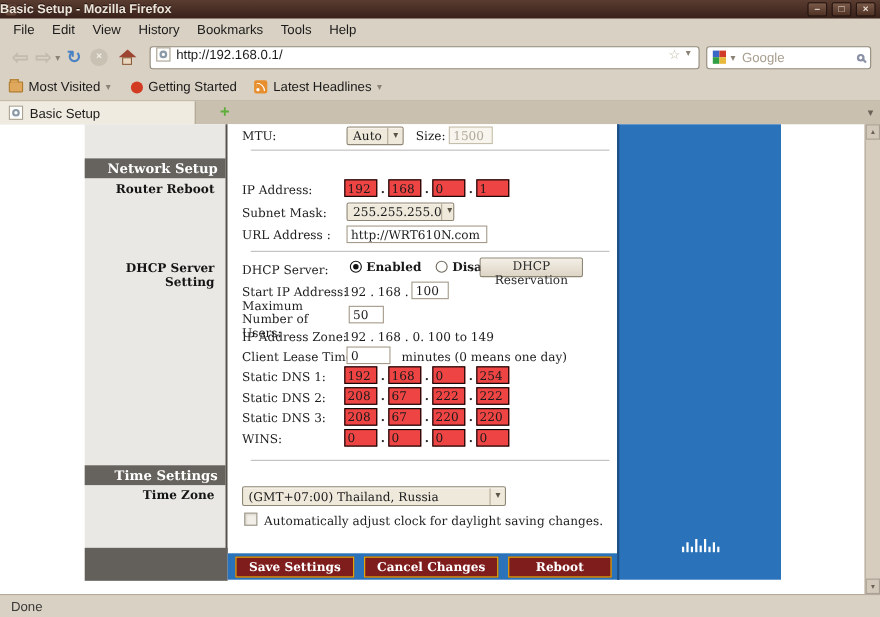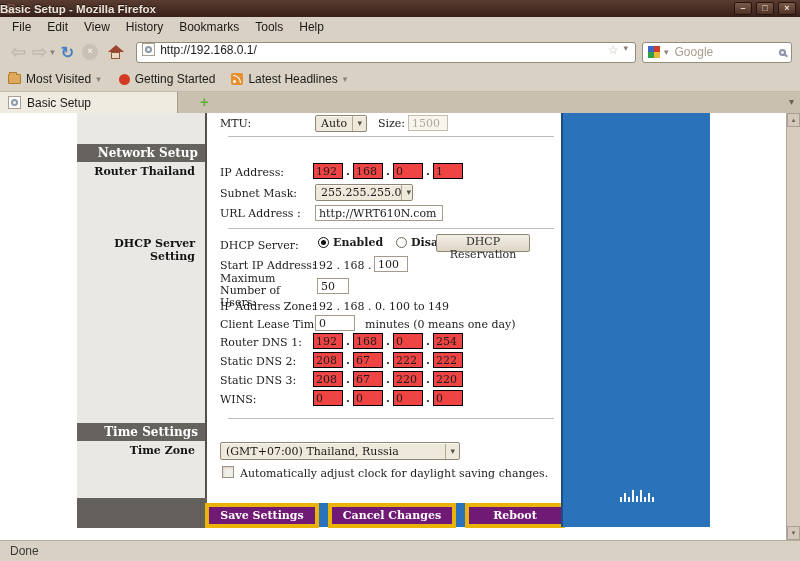--- a/index.html
+++ b/index.html
@@ -111,21 +111,21 @@
   .bold { font-weight:bold; }
   .pushbtn { position:absolute; height:18px; background:linear-gradient(#f4efe6,#ddd5c6);
     border:1px solid #8f8776; border-radius:2px; font-family:inherit; font-size:11px;
     color:#2a2a2a; padding:0 6px; }
   .checkbox { position:absolute; width:12px; height:12px; border:1px solid #9a9488;
     background:#f2efe8; box-shadow:inset 1px 1px 2px #d8d2c6; }
 
   .bottom-gray { position:absolute; left:77px; top:385px; width:130px; height:30px; background:#63605c; }
   .bluebar { position:absolute; left:207px; top:390px; width:356px; height:24px; background:#2a72b9;
     display:flex; align-items:center; justify-content:center; gap:9px; }
-  .bluebtn { background:#701a75; border:4px solid #eab308; color:#fff; font-weight:bold;
+  .bluebtn { background:#7f1d1d; border:1px solid #eab308; color:#fff; font-weight:bold;
     font-family:inherit; font-size:11px; padding:2px 11px; white-space:nowrap; }
   .bluepanel { position:absolute; left:561px; top:0; width:149px; height:414px; background:#2a72b9;
     border-left:2px solid #1c4f86; }
   .cisco { position:absolute; left:0; right:0; bottom:22px; text-align:center; color:#fff; }
   .cisco-bars { display:flex; align-items:flex-end; justify-content:center; gap:2px; height:13px;
     margin-bottom:3px; }
   .cisco-bars b { width:2px; background:#fff; display:block; }
   .cisco-name { font-family:"Liberation Sans",sans-serif; font-weight:bold; font-size:15px;
     letter-spacing:1px; }
 
@@ -217,21 +217,21 @@
     <span>Basic Setup</span>
   </span>
   <span class="newtab">+</span>
   <span class="tablist">▾</span>
 </div>
 
 <div class="viewport">
 
   <div class="sidebar"></div>
   <div class="section-bar" style="left:77px; top:31px;">Network Setup</div>
-  <div class="side-lbl" style="left:77px; top:52px;">Router Thailand</div>
+  <div class="side-lbl" style="left:77px; top:52px;">Router Reboot</div>
   <div class="side-lbl" style="left:77px; top:124px;">DHCP Server Setting</div>
   <div class="section-bar" style="left:77px; top:310px;">Time Settings</div>
   <div class="side-lbl" style="left:77px; top:331px;">Time Zone</div>
   <div class="vline"></div>
 
   <div class="main">
 
     <span class="lbl" style="top:4px;">MTU:</span>
     <span class="sel" style="left:108px; top:2px; width:52px;">
       <span>Auto</span>
@@ -280,21 +280,21 @@
     <span class="lbl" style="top:160px; width:96px; line-height:12px;">Maximum Number of Users:</span>
     <input class="txtinp" style="left: 110px; top: 165px; width: 32px;" value="50">
 
     <span class="lbl" style="top:187px;">IP Address Zone:</span>
     <span class="val" style="left:105px; top:187px;">192 . 168 . 0. 100 to 149</span>
 
     <span class="lbl" style="top:205px;">Client Lease Time:</span>
     <input class="txtinp" style="left: 108px; top: 202px; width: 40px;" value="0">
     <span class="val" style="left:158px; top:205px;">minutes (0 means one day)</span>
 
-    <span class="lbl" style="top:223px;">Router DNS 1:</span>
+    <span class="lbl" style="top:223px;">Static DNS 1:</span>
     <span class="quad" style="left:106px; top:220px;">
       <input class="oct" value="192" style="">
         <span class="dot">.</span>
       <input class="oct" value="168" style="">
         <span class="dot">.</span>
       <input class="oct" value="0" style="">
         <span class="dot">.</span>
       <input class="oct" value="254" style="">
     </span>
 

